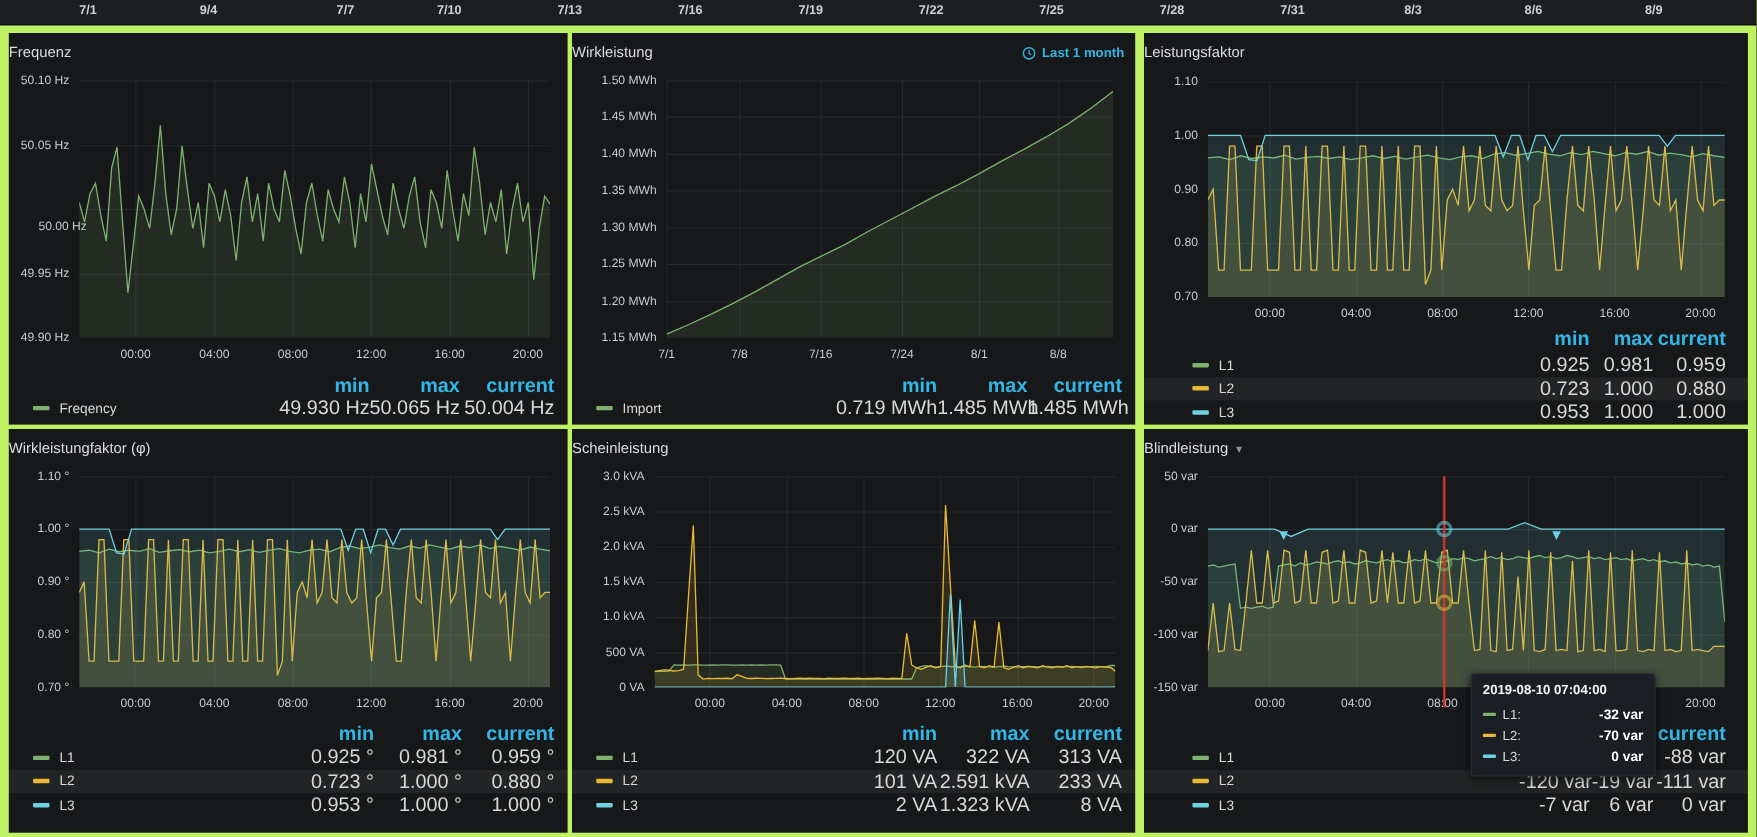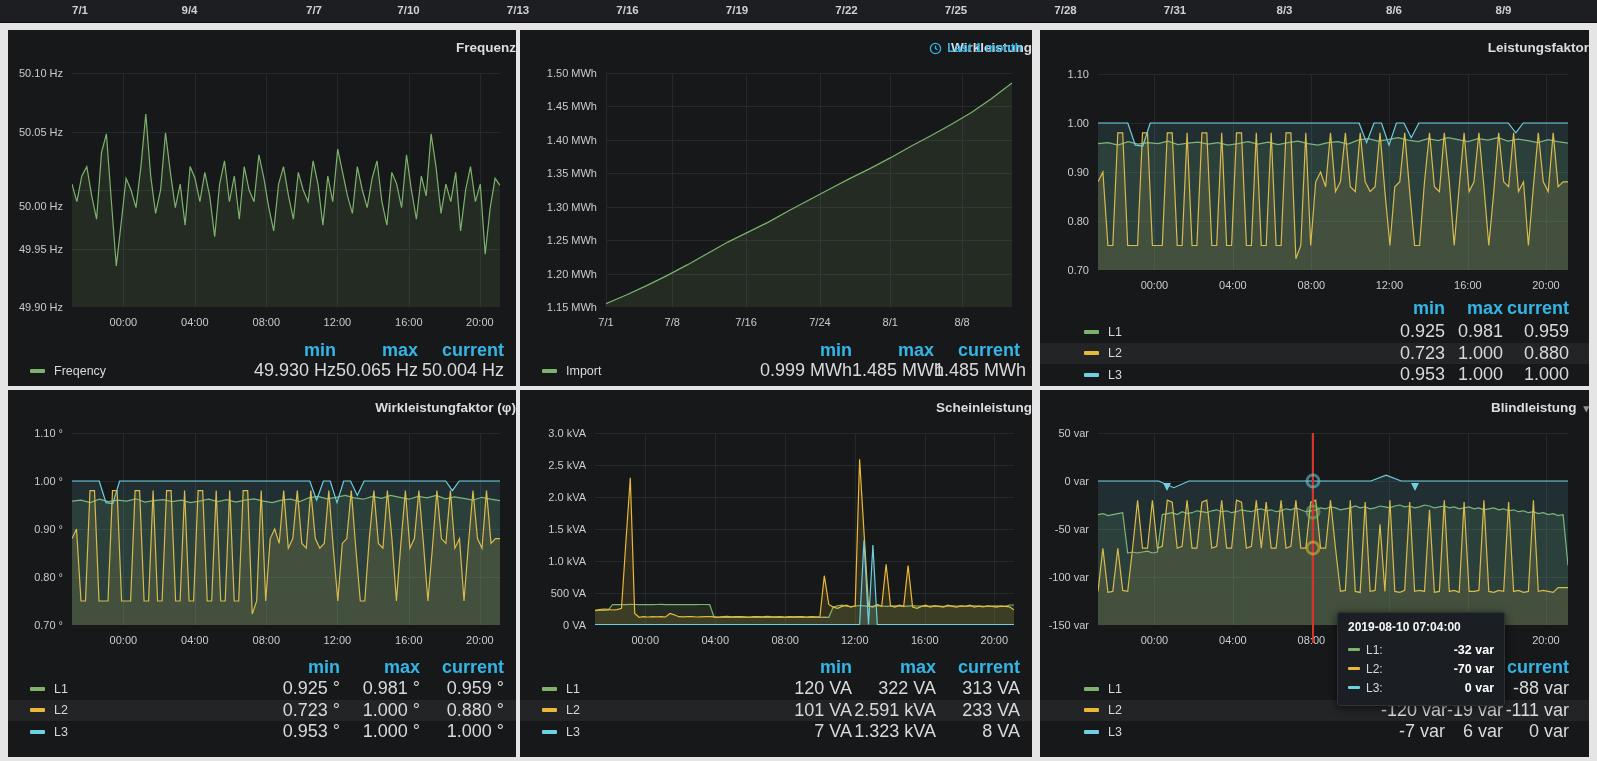--- a/index.html
+++ b/index.html
@@ -1,23 +1,23 @@
 <!DOCTYPE html>
 <html><head>
 <meta charset="utf-8">
 <style>
   html,body{margin:0;padding:0;background:#0e0f10;}
-  .screen{position:relative;width:1597px;height:761px;background:#e5e5e5;overflow:hidden;
+  .screen{position:relative;width:1597px;height:761px;background:#bef264;overflow:hidden;
           font-family:"Liberation Sans",sans-serif;}
   .topstrip{position:absolute;left:0;top:0;width:1597px;height:22px;background:#1c1e21;
             border-bottom:1px solid #0b0c0d;}
   .tlabel{position:absolute;top:4px;transform:translateX(-50%);color:#ced0d2;font-size:11.5px;font-weight:600;}
   .panel{position:absolute;background:#161819;}
-  .ptitle{position:absolute;top:10px;left:0;width:100%;text-align:right;color:#dcdde0;
-          font-size:13.5px;font-weight:bold;cursor:pointer;}
+  .ptitle{position:absolute;top:10px;left:0;width:100%;text-align:left;color:#dcdde0;
+          font-size:13.5px;font-weight:normal;cursor:pointer;}
   .caret{color:#8e9196;font-size:11px;margin-left:7px;}
   .badge{position:absolute;top:11px;right:10px;color:#33b5e5;font-size:12px;font-weight:bold;
          display:flex;align-items:center;gap:5px;cursor:pointer;}
   .ytick{position:absolute;text-align:right;color:#c9ccce;font-size:11px;}
   .xtick{position:absolute;transform:translateX(-50%);color:#c9ccce;font-size:11px;white-space:nowrap;}
   .plotwrap{position:absolute;}
   .legend{position:absolute;left:0;right:0;}
   .lrow{display:flex;align-items:center;}
   .lrow.hl{background:rgba(255,255,255,0.055);}
   .sw{width:15px;height:4px;border-radius:1px;margin-right:9px;flex:0 0 auto;cursor:pointer;}
@@ -56,21 +56,21 @@
       <span class="tlabel" style="left: 1175px;">7/31</span>
       <span class="tlabel" style="left: 1284.5px;">8/3</span>
       <span class="tlabel" style="left: 1394px;">8/6</span>
       <span class="tlabel" style="left: 1503.5px;">8/9</span>
     </div>
   <div id="panels">
       <div class="panel" style="left: 8px; top: 30px; width: 508px; height: 356px;">
         <div class="ptitle"><span>Frequenz</span></div>
         <div class="ytick" style="left: 0px; width: 55px; top: 37px;">50.10 Hz</div>
         <div class="ytick" style="left: 0px; width: 55px; top: 95.5px;">50.05 Hz</div>
-        <div class="ytick" style="left: 0px; width: 55px; top: 154px; margin-top: 16px;">50.00 Hz</div>
+        <div class="ytick" style="left: 16px; width: 55px; top: 154px; margin-top: 16px;">50.00 Hz</div>
         <div class="ytick" style="left: 0px; width: 55px; top: 212.5px;">49.95 Hz</div>
         <div class="ytick" style="left: 0px; width: 55px; top: 271px;">49.90 Hz</div>
         <div class="xtick" style="left: 115.36px; top: 286px;">00:00</div>
         <div class="xtick" style="left: 186.836px; top: 286px;">04:00</div>
         <div class="xtick" style="left: 258.312px; top: 286px;">08:00</div>
         <div class="xtick" style="left: 329.36px; top: 286px;">12:00</div>
         <div class="xtick" style="left: 400.836px; top: 286px;">16:00</div>
         <div class="xtick" style="left: 471.884px; top: 286px;">20:00</div>
         <div class="plotwrap" style="left: 64px; top: 43px; width: 428px; height: 234px;"><svg width="428" height="234">
             <line x1="0" y1="0.5" x2="428" y2="0.5" stroke="#26282c" stroke-width="1"></line>
@@ -152,21 +152,21 @@
             <span class="spacer"></span>
             <span class="lcell" style="width: 92px;">min</span>
             <span class="lcell" style="width: 82px;">max</span>
             <span class="lcell" style="width: 86px;">current</span>
           </div>
           <div style="margin-top: 1px;">
             <div class="lrow" style="height: 21px; padding-left: 22px; padding-right: 12px;">
               <span class="sw" style="background: rgb(126, 178, 109);"></span>
               <span class="lname">Import</span>
               <span class="spacer"></span>
-              <span class="lcell" style="width: 92px;">0.999 MWh</span>
+              <span class="lcell" style="width: 92px;">0.719 MWh</span>
               <span class="lcell" style="width: 82px;">1.485 MWh</span>
               <span class="lcell" style="width: 86px;">1.485 MWh</span>
             </div>
           </div>
         </div>
       </div>
       <div class="panel" style="left: 1040px; top: 30px; width: 549px; height: 356px;">
         <div class="ptitle"><span>Leistungsfaktor</span></div>
         <div class="ytick" style="left: 0px; width: 49px; top: 38px;">1.10</div>
         <div class="ytick" style="left: 0px; width: 49px; top: 87px;">1.00</div>
@@ -357,21 +357,21 @@
               <span class="lname">L2</span>
               <span class="spacer"></span>
               <span class="lcell" style="width: 88px;">101 VA</span>
               <span class="lcell" style="width: 84px;">2.591 kVA</span>
               <span class="lcell" style="width: 84px;">233 VA</span>
             </div>
             <div class="lrow" style="height: 21.5px; padding-left: 22px; padding-right: 12px;">
               <span class="sw" style="background: rgb(110, 208, 224);"></span>
               <span class="lname">L3</span>
               <span class="spacer"></span>
-              <span class="lcell" style="width: 88px;">7 VA</span>
+              <span class="lcell" style="width: 88px;">2 VA</span>
               <span class="lcell" style="width: 84px;">1.323 kVA</span>
               <span class="lcell" style="width: 84px;">8 VA</span>
             </div>
           </div>
         </div>
       </div>
       <div class="panel" style="left: 1040px; top: 390px; width: 549px; height: 367px;">
         <div class="ptitle"><span>Blindleistung</span><span class="caret">▾</span></div>
         <div class="ytick" style="left: 0px; width: 49px; top: 37px;">50 var</div>
         <div class="ytick" style="left: 0px; width: 49px; top: 85px;">0 var</div>

